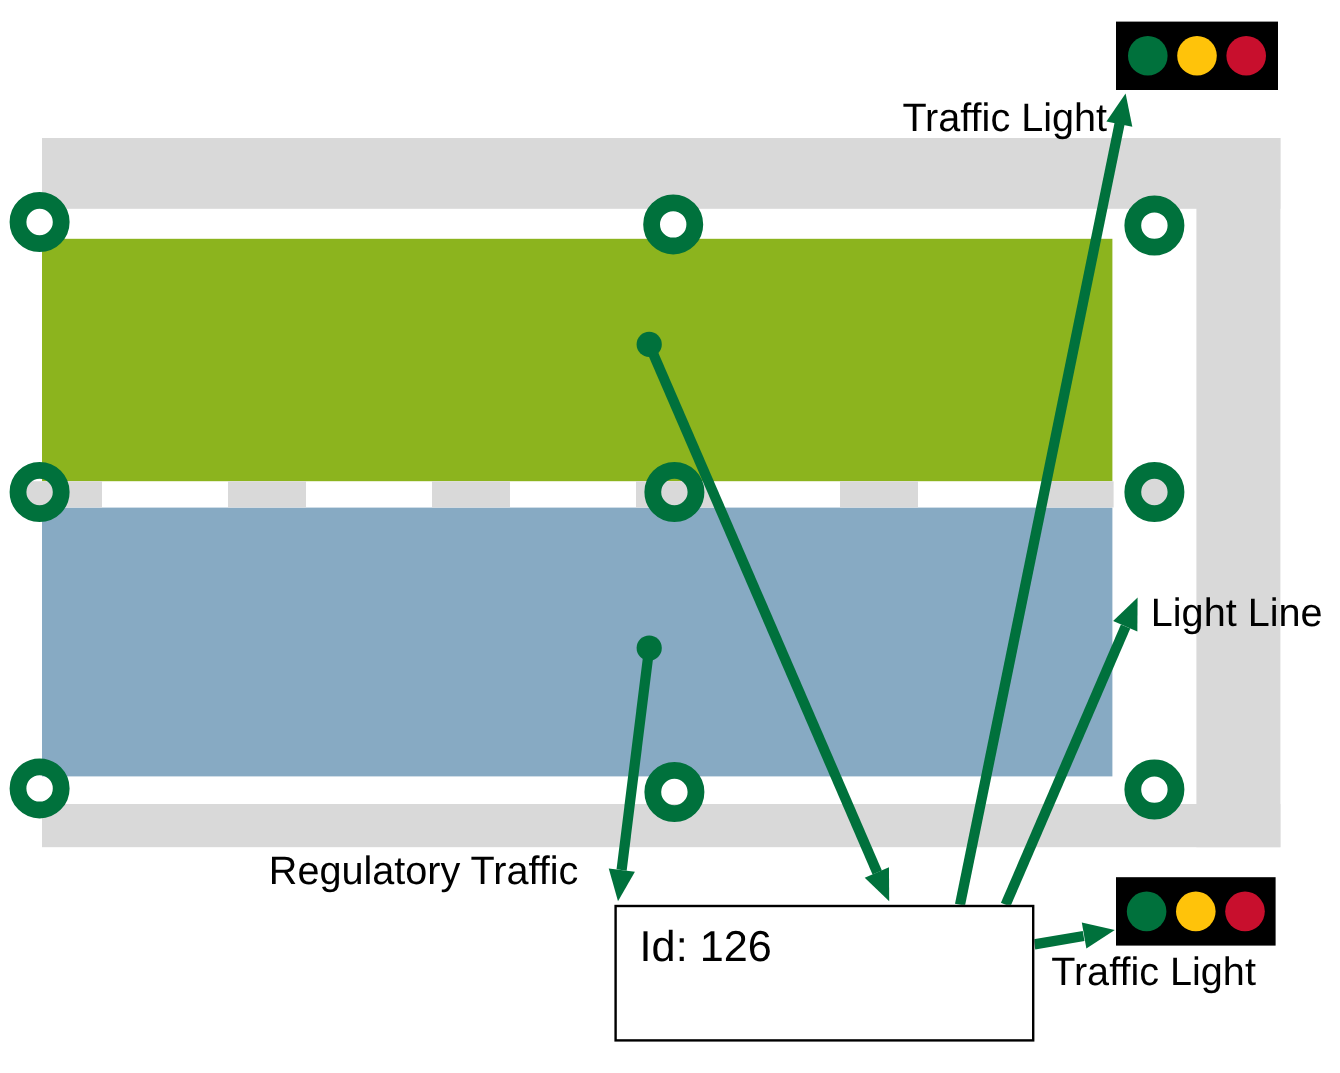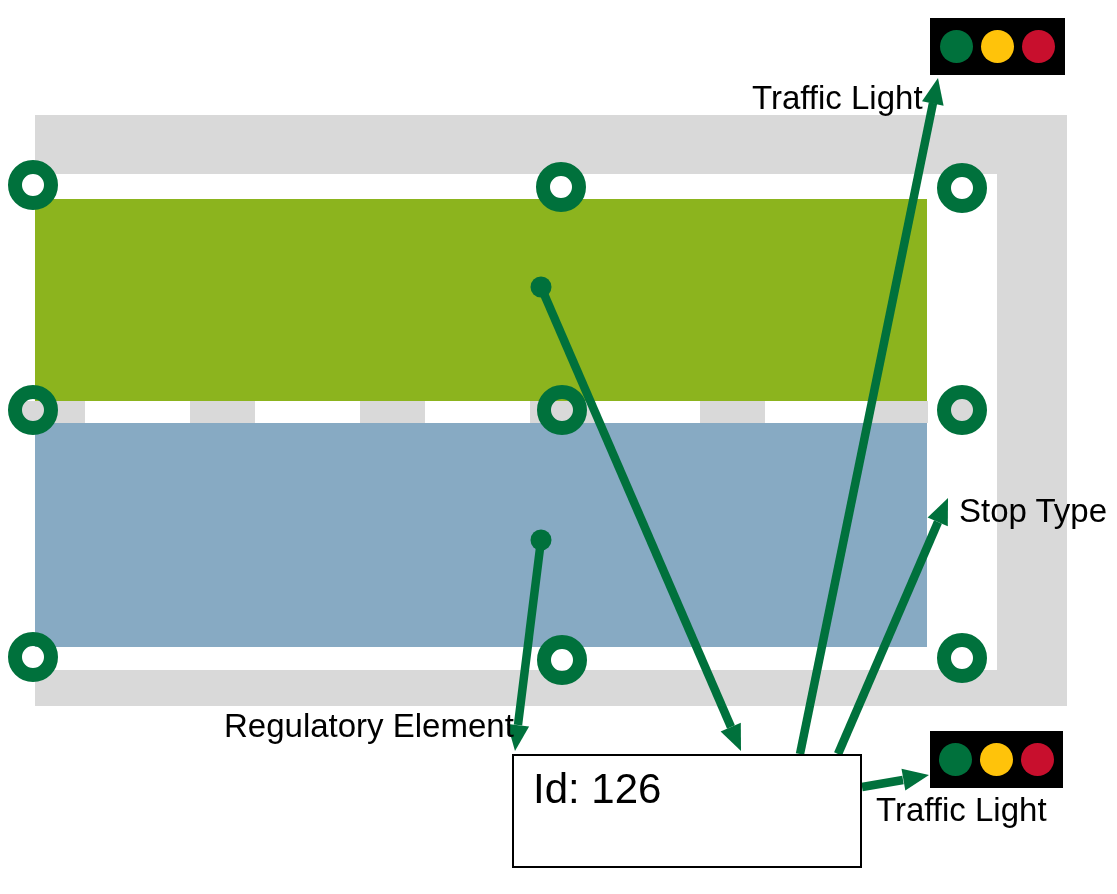--- a/index.html
+++ b/index.html
@@ -35,21 +35,21 @@
     position:absolute;background:var(--signal-housing);
     display:flex;align-items:center;justify-content:center;gap:8px;
   }
   .bulb{width:33px;height:33px;border-radius:50%;flex:0 0 auto;}
   .bulb.green{background:var(--signal-green);}
   .bulb.yellow{background:var(--signal-yellow);}
   .bulb.red{background:var(--signal-red);}
   .infobox{
     position:absolute;left:512px;top:754px;width:350px;height:114px;
     box-sizing:border-box;border:2px solid #000;background:#fff;
-    font-size:42px;line-height:47px;color:#000;
+    font-size:36px;line-height:47px;color:#000;
     padding:9px 0 0 19px;white-space:nowrap;
   }
 </style>
 </head>
 <body>
 
 <div class="canvas">
 
   <svg class="overlay" width="1117" height="894" viewBox="0 0 1117 894">
 
@@ -93,21 +93,21 @@
     <span class="bulb yellow"></span>
     <span class="bulb red"></span>
   </div>
   <div class="traffic-light" style="left:930px;top:731px;width:133px;height:57px;">
     <span class="bulb green"></span>
     <span class="bulb yellow"></span>
     <span class="bulb red"></span>
   </div>
 
   <div class="label" style="left:752px;top:80px;">Traffic Light</div>
-  <div class="label" style="left:959px;top:493px;">Stop Type</div>
-  <div class="label" style="left:224px;top:708px;">Regulatory Element</div>
+  <div class="label" style="left:959px;top:493px;">Light Line</div>
+  <div class="label" style="left:224px;top:708px;">Regulatory Traffic</div>
   <div class="label" style="left:876px;top:792px;">Traffic Light</div>
 
   <div class="infobox">
     <div>Id: 126</div>
   </div>
 
 </div>
 
 </body></html>

